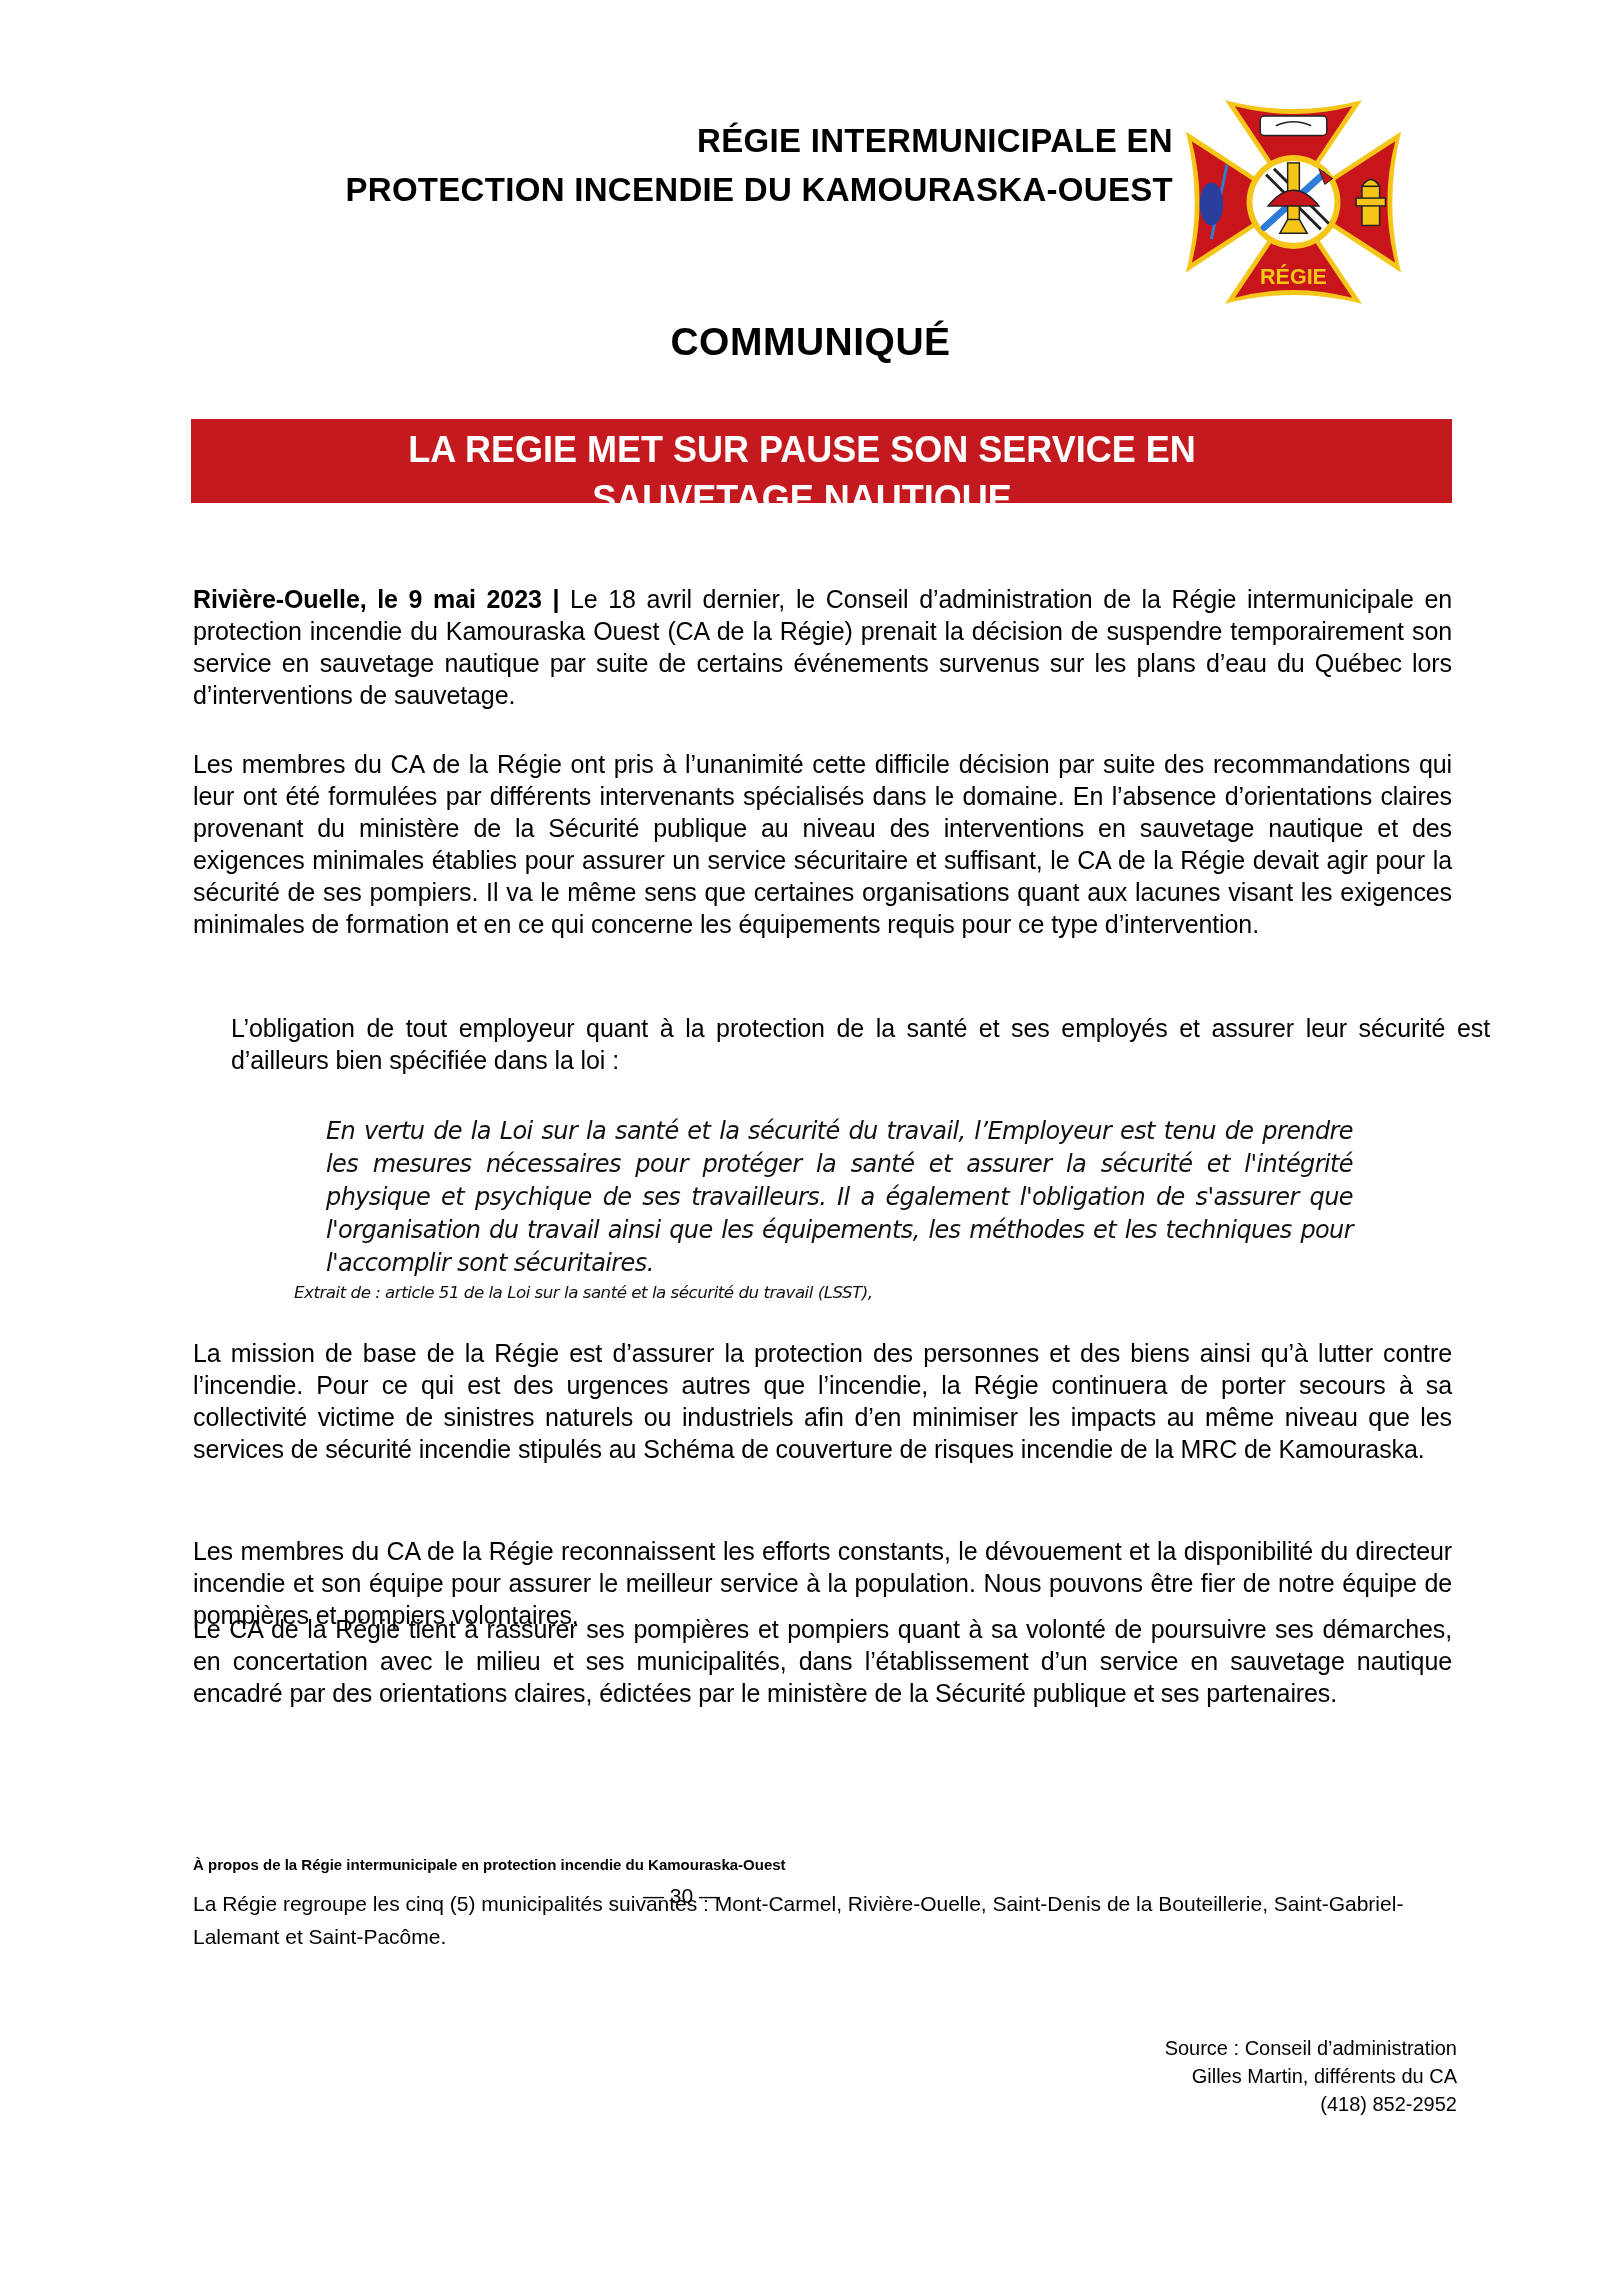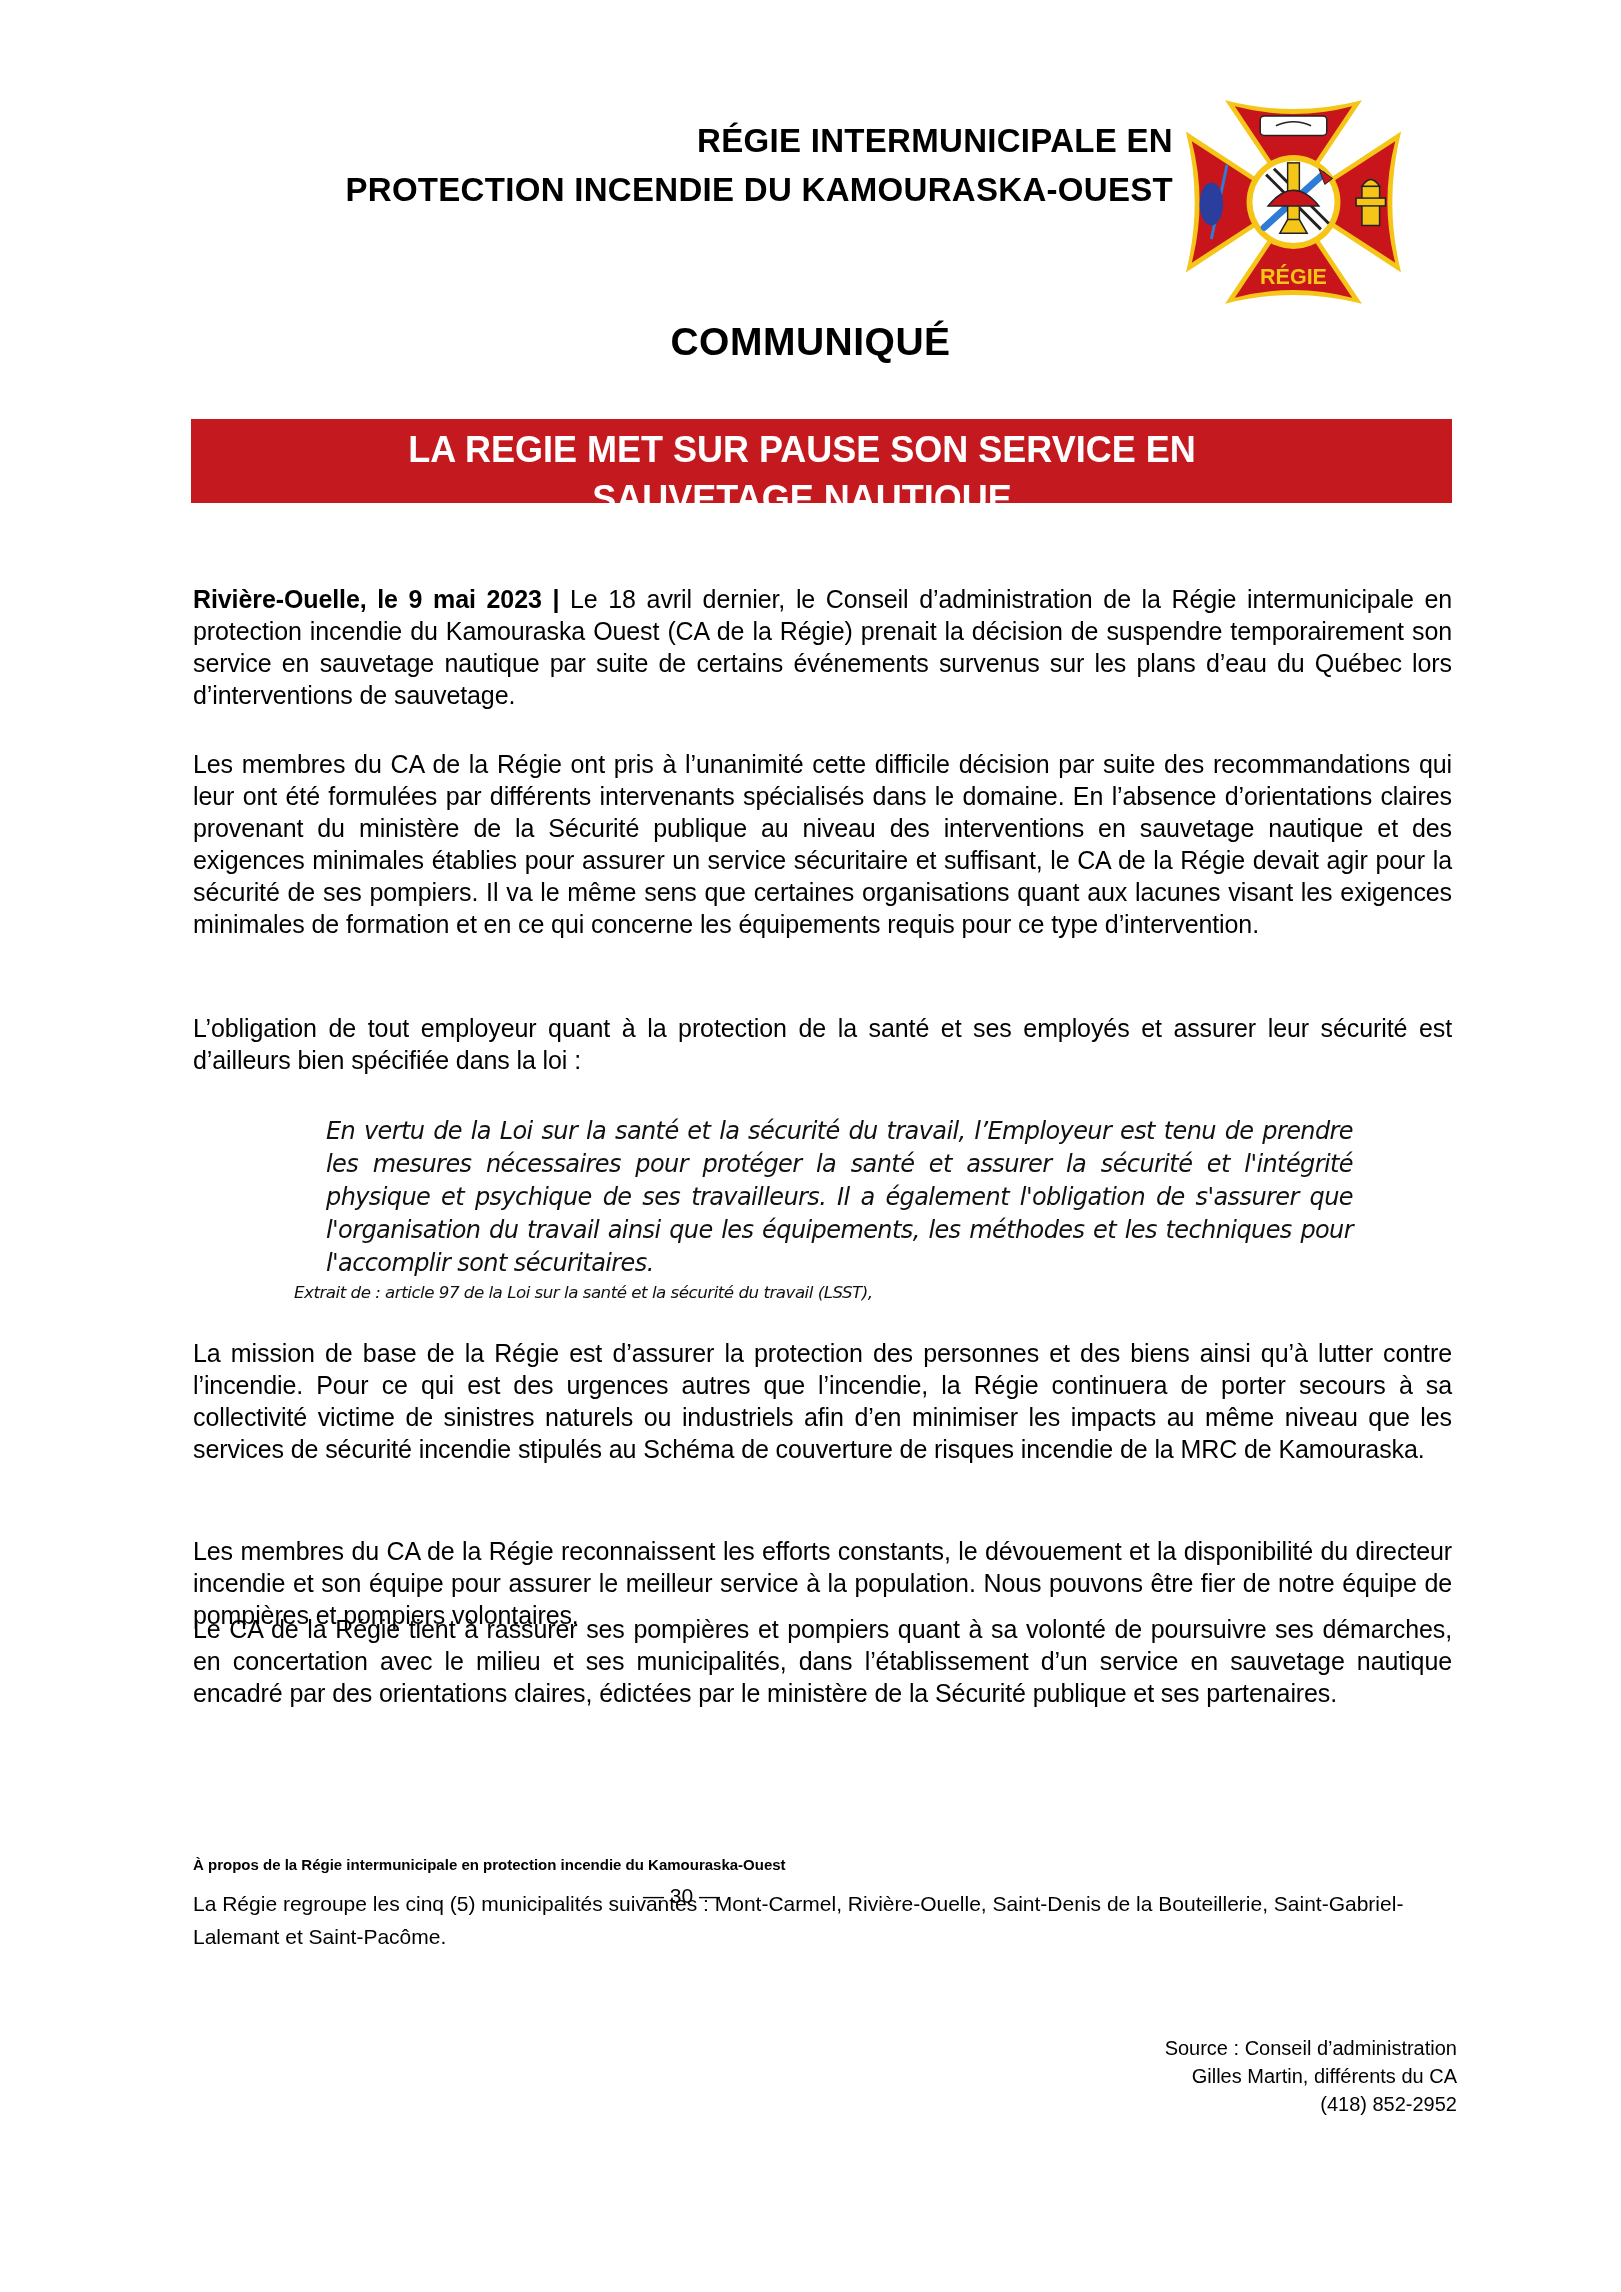--- a/index.html
+++ b/index.html
@@ -22,21 +22,21 @@
                        background: #C41A1F; color: #fff; font-weight: bold; font-size: 36px;
                        text-align: center; box-sizing: border-box; padding-top: 5.9px; line-height: 49px; }
     #headline-banner div { padding-right: 39px; }
 
     
     .para { position: absolute; left: 193px; width: 1259px; font-size: 25px; line-height: 32px;
             text-align: justify; letter-spacing: -0.1px; }
     .para b { font-weight: bold; }
     #p1 { top: 583px; }
     #p2 { top: 748px; }
-    #p3 { top: 1012px; }
+    #p3 { top: 1012px; margin-left: 38px; }
     #quote { position: absolute; left: 294px; width: 1027px; top: 1115px;
              font-family: "DejaVu Sans", sans-serif; font-style: italic; font-size: 24px;
              line-height: 33px; text-align: justify; letter-spacing: -0.6px; color: #111; margin-left: 32px; }
     #quote-source { position: absolute; left: 294px; top: 1282px; font-family: "DejaVu Sans", sans-serif;
                     font-style: italic; font-size: 16.7px; letter-spacing: -0.5px; color: #111; }
     #p4 { top: 1337px; }
     #p5 { top: 1535px; }
     #p6 { top: 1613px; }
 
     #about-title { position: absolute; left: 193px; top: 1856px; font-weight: bold; font-size: 15px; }
@@ -100,21 +100,21 @@
 
 <div id="headline-banner">
   <div>LA REGIE MET SUR PAUSE SON SERVICE EN</div>
   <div>SAUVETAGE NAUTIQUE</div>
 </div>
 
 <div id="p1" class="para"><b>Rivière-Ouelle, le 9 mai 2023 |</b> <span>Le 18 avril dernier, le Conseil d’administration de la Régie intermunicipale en protection incendie du Kamouraska Ouest (CA de la Régie) prenait la décision de suspendre temporairement son service en sauvetage nautique par suite de certains événements survenus sur les plans d’eau du Québec lors d’interventions de sauvetage.</span></div>
 <div id="p2" class="para">Les membres du CA de la Régie ont pris à l’unanimité cette difficile décision par suite des recommandations qui leur ont été formulées par différents intervenants spécialisés dans le domaine. En l’absence d’orientations claires provenant du ministère de la Sécurité publique au niveau des interventions en sauvetage nautique et des exigences minimales établies pour assurer un service sécuritaire et suffisant, le CA de la Régie devait agir pour la sécurité de ses pompiers. Il va le même sens que certaines organisations quant aux lacunes visant les exigences minimales de formation et en ce qui concerne les équipements requis pour ce type d’intervention.</div>
 <div id="p3" class="para">L’obligation de tout employeur quant à la protection de la santé et ses employés et assurer leur sécurité est d’ailleurs bien spécifiée dans la loi :</div>
 <div id="quote">En vertu de la Loi sur la santé et la sécurité du travail, l’Employeur est tenu de prendre les mesures nécessaires pour protéger la santé et assurer la sécurité et l'intégrité physique et psychique de ses travailleurs. Il a également l'obligation de s'assurer que l'organisation du travail ainsi que les équipements, les méthodes et les techniques pour l'accomplir sont sécuritaires.</div>
-<div id="quote-source">Extrait de : article 97 de la Loi sur la santé et la sécurité du travail (LSST),</div>
+<div id="quote-source">Extrait de : article 51 de la Loi sur la santé et la sécurité du travail (LSST),</div>
 <div id="p4" class="para">La mission de base de la Régie est d’assurer la protection des personnes et des biens ainsi qu’à lutter contre l’incendie.  Pour ce qui est des urgences autres que l’incendie, la Régie continuera de porter secours à sa collectivité victime de sinistres naturels ou industriels afin d’en minimiser les impacts au même niveau que les services de sécurité incendie stipulés au Schéma de couverture de risques incendie de la MRC de Kamouraska.</div>
 <div id="p5" class="para">Les membres du CA de la Régie reconnaissent les efforts constants, le dévouement et la disponibilité du directeur incendie et son équipe pour assurer le meilleur service à la population. Nous pouvons être fier de notre équipe de pompières et pompiers volontaires.</div>
 <div id="p6" class="para">Le CA de la Régie tient à rassurer ses pompières et pompiers quant à sa volonté de poursuivre ses démarches, en concertation avec le milieu et ses municipalités, dans l’établissement d’un service en sauvetage nautique encadré par des orientations claires, édictées par le ministère de la Sécurité publique et ses partenaires.</div>
 
 <div id="about-title">À propos de la Régie intermunicipale en protection incendie du Kamouraska-Ouest</div>
 <div id="about-text">La Régie regroupe les cinq (5) municipalités suivantes : Mont-Carmel, Rivière-Ouelle, Saint-Denis de la Bouteillerie, Saint-Gabriel-Lalemant et Saint-Pacôme.</div>
 
 <div id="end-mark">— 30 —</div>
 
 <div id="source-block">

